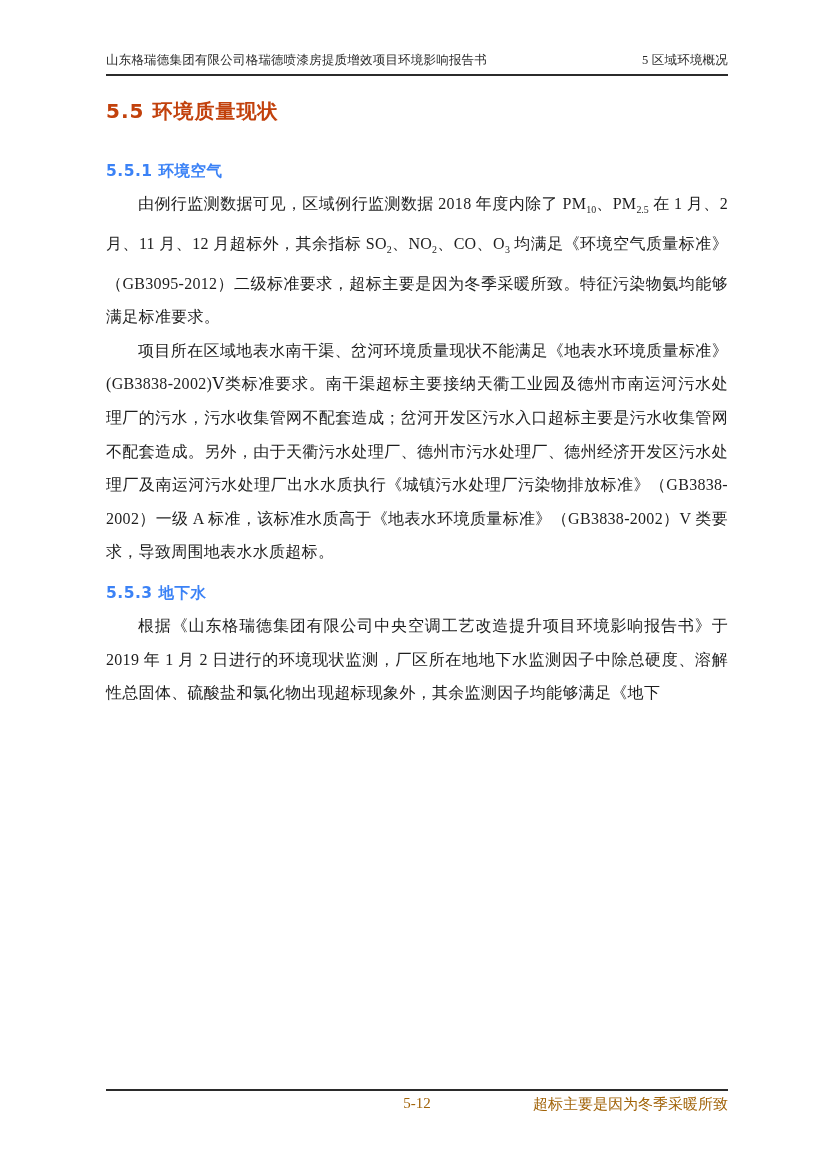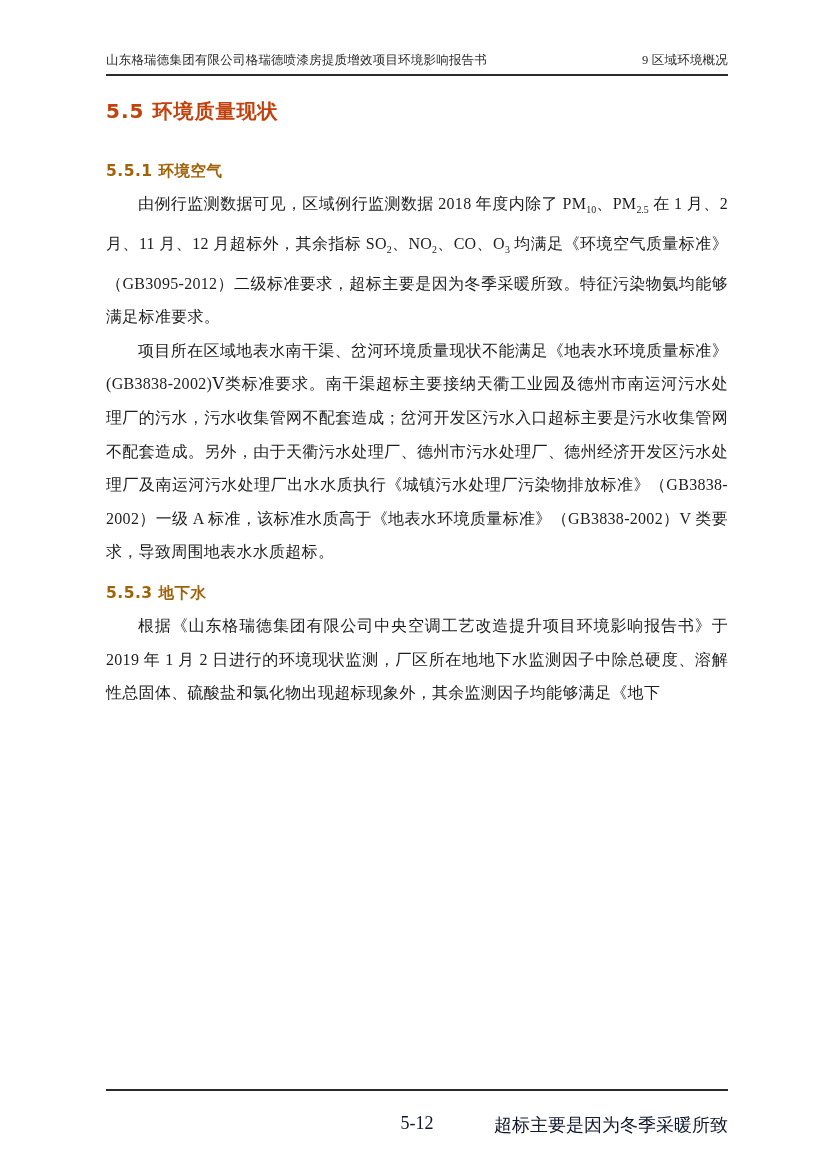--- a/index.html
+++ b/index.html
@@ -38,64 +38,64 @@
     color: #c2410c;
     letter-spacing: 1px;
   }
   .section-heading {
     margin: 0;
     padding: 14px 0 6px;
     font-family: "DejaVu Sans", "Liberation Sans", sans-serif;
     font-weight: bold;
     font-size: 15.5px;
     line-height: 20px;
-    color: #a16207;
+    color: #3b82f6;
     letter-spacing: 0.5px;
   }
   .par {
     margin: 0;
     font-size: 16px;
     line-height: 33.6px;
     text-align: justify;
     text-indent: 2em;
     letter-spacing: 0.3px;
   }
   .par sub {
     font-size: 0.62em;
     letter-spacing: 0;
   }
   .page-footer {
     position: absolute;
     left: 106px;
     width: 622px;
     top: 1089px;
     border-top: 2px solid #2b2b2b;
-    padding-top: 22px;
-    font-size: 18px;
-    color: #0f172a;
+    padding-top: 4px;
+    font-size: 15px;
+    color: #a16207;
   }
   .footer-row {
     position: relative;
     text-align: center;
   }
   .footer-company {
     position: absolute;
     right: 0;
     top: 0;
   }
 </style>
 </head>
 <body>
 
 <div class="page">
   <div class="content">
 
     <div class="page-header">
       <span>山东格瑞德集团有限公司格瑞德喷漆房提质增效项目环境影响报告书</span>
-      <span>9 区域环境概况</span>
+      <span>5 区域环境概况</span>
     </div>
 
     <h1 class="doc-title">5.5 环境质量现状</h1>
 
     <div>
       <h2 class="section-heading">5.5.1 环境空气</h2>
       <p class="par">由例行监测数据可见，区域例行监测数据 2018 年度内除了 PM<sub>10</sub>、PM<sub>2.5</sub> 在 1 月、2 月、11 月、12 月超标外，其余指标 SO<sub>2</sub>、NO<sub>2</sub>、CO、O<sub>3</sub> 均满足《环境空气质量标准》（GB3095-2012）二级标准要求，超标主要是因为冬季采暖所致。特征污染物氨均能够满足标准要求。</p>
     </div>
 
     <div>

